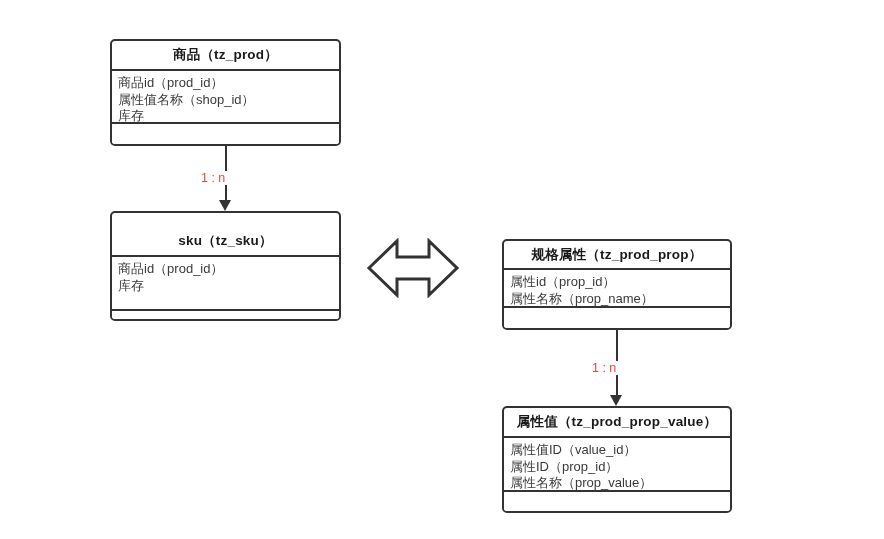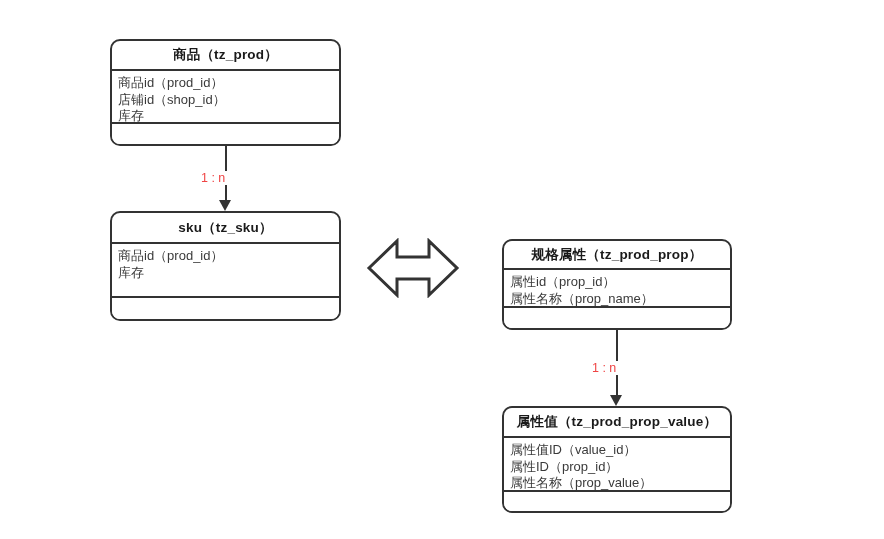--- a/index.html
+++ b/index.html
@@ -17,21 +17,21 @@
     height: 539px;
     background: #ffffff;
     overflow: hidden;
   }
 
   
   .entity {
     position: absolute;
     box-sizing: border-box;
     border: 2px solid #333333;
-    border-radius: 10px;
+    border-radius: 5px;
     background: #ffffff;
     overflow: hidden;
   }
   .entity-title {
     box-sizing: border-box;
     text-align: center;
     font-weight: bold;
     font-size: 13.5px;
     color: #1a1a1a;
     border-bottom: 2px solid #333333;
@@ -92,34 +92,34 @@
 </style>
 </head>
 <body>
 
 <div id="canvas">
 
   <div class="entity" style="left:110px; top:39px; width:231px; height:107px;">
     <div class="entity-title" style="height:30px;">商品（tz_prod）</div>
     <div class="entity-attrs" style="height:53px;">
       <div class="attr-row">商品id（prod_id）</div>
-      <div class="attr-row">店铺id（shop_id）</div>
+      <div class="attr-row">属性值名称（shop_id）</div>
       <div class="attr-row">库存</div>
     </div>
     <div class="entity-footer" style="height:20px;"></div>
   </div>
 
   <div class="connector" style="left:225px; top:146px; width:2px; height:65px;">
     <div class="conn-line" style="height:54px;"></div>
     <div class="conn-head" style="top:54px;"></div>
     <div class="conn-label" style="left:-26px; top:25px;">1 : n</div>
   </div>
 
   <div class="entity" style="left:110px; top:211px; width:231px; height:110px;">
-    <div class="entity-title" style="height:31px;">sku（tz_sku）</div>
+    <div class="entity-title" style="height:31px;margin-top:13px;">sku（tz_sku）</div>
     <div class="entity-attrs" style="height:54px;">
       <div class="attr-row">商品id（prod_id）</div>
       <div class="attr-row">库存</div>
     </div>
     <div class="entity-footer" style="height:21px;"></div>
   </div>
 
   <div class="bidir-arrow" style="left:366px; top:238px; width:94px; height:60px;">
     <svg width="94" height="60" viewBox="0 0 94 60" xmlns="http://www.w3.org/2000/svg">
       <polygon points="3,30 31,3 31,19 63,19 63,3 91,30 63,57 63,41 31,41 31,57" fill="#ffffff" stroke="#333333" stroke-width="3" stroke-linejoin="miter"></polygon>

